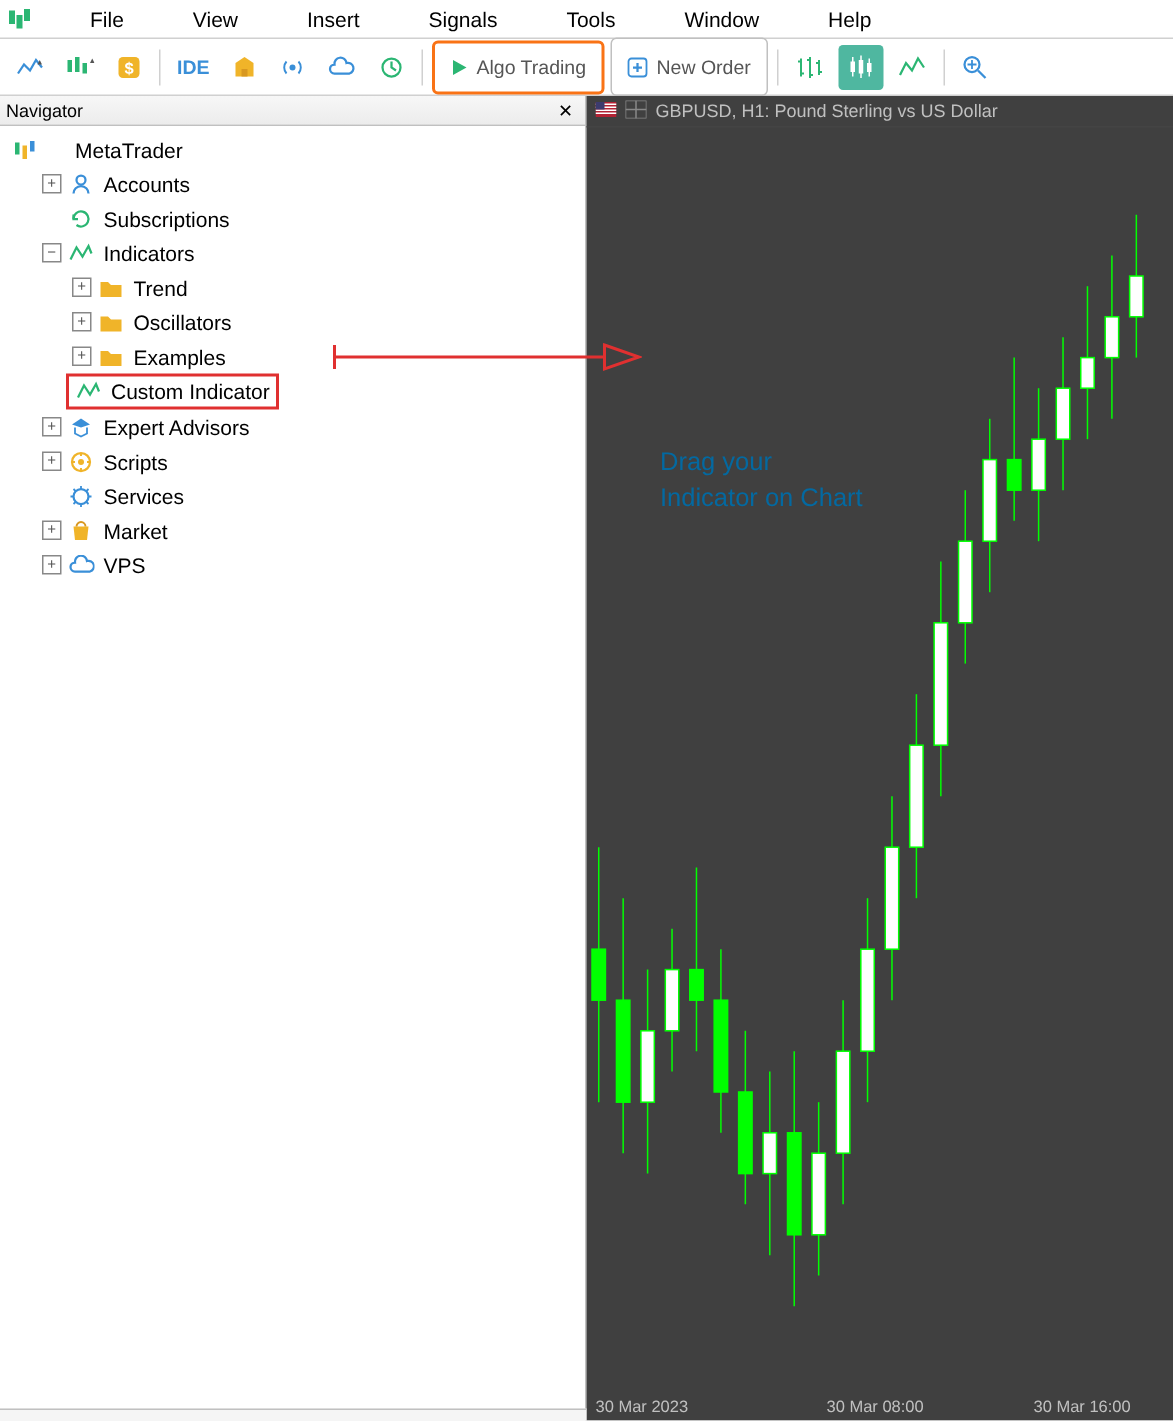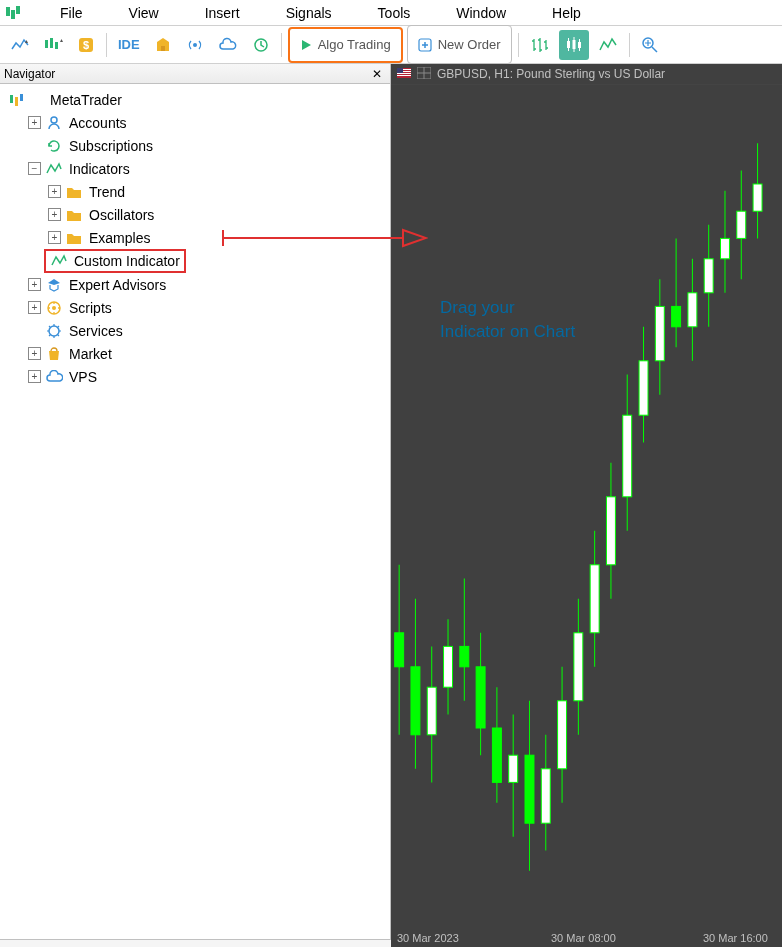--- a/index.html
+++ b/index.html
@@ -368,21 +368,21 @@
           <line x1="333.9791666666667" y1="105.55526909442472" x2="333.9791666666667" y2="207.31163390267488" stroke="#00ff00" stroke-width="1"></line>
           <rect x="329.49895833333335" y="153.04157267160815" width="8.960416666666669" height="20.35127296165001" fill="#fff" stroke="#00ff00" stroke-width="1"></rect>
           <line x1="350.27083333333337" y1="85.2039961327747" x2="350.27083333333337" y2="193.74411859490817" stroke="#00ff00" stroke-width="1"></line>
           <rect x="345.79062500000003" y="125.90654205607473" width="8.960416666666669" height="27.135030615533424" fill="#fff" stroke="#00ff00" stroke-width="1"></rect>
           <line x1="366.5625" y1="58.068965517241395" x2="366.5625" y2="153.04157267160815" stroke="#00ff00" stroke-width="1"></line>
           <rect x="362.08229166666666" y="98.77151144054142" width="8.960416666666669" height="27.13503061553331" fill="#fff" stroke="#00ff00" stroke-width="1"></rect>
         </svg>
     </div>
     <div class="axis-label" style="left:6px;">30 Mar 2023</div>
     <div class="axis-label" style="left:160px;text-align:right;">30 Mar 08:00</div>
-    <div class="axis-label" style="left:312px;">30 Mar 16:00</div>
+    <div class="axis-label" style="left:298px;">30 Mar 16:00</div>
   </div>
 </div>
 
 <svg class="annotation-arrow" width="210" height="40">
   <line x1="5" y1="20" x2="185" y2="20" stroke="#e03030" stroke-width="2"></line>
   <polygon points="185,12 208,20 185,28" fill="none" stroke="#e03030" stroke-width="2"></polygon>
   <line x1="5" y1="12" x2="5" y2="28" stroke="#e03030" stroke-width="2"></line>
 </svg>
 <div class="annotation-text">
   <div>Drag your</div>

